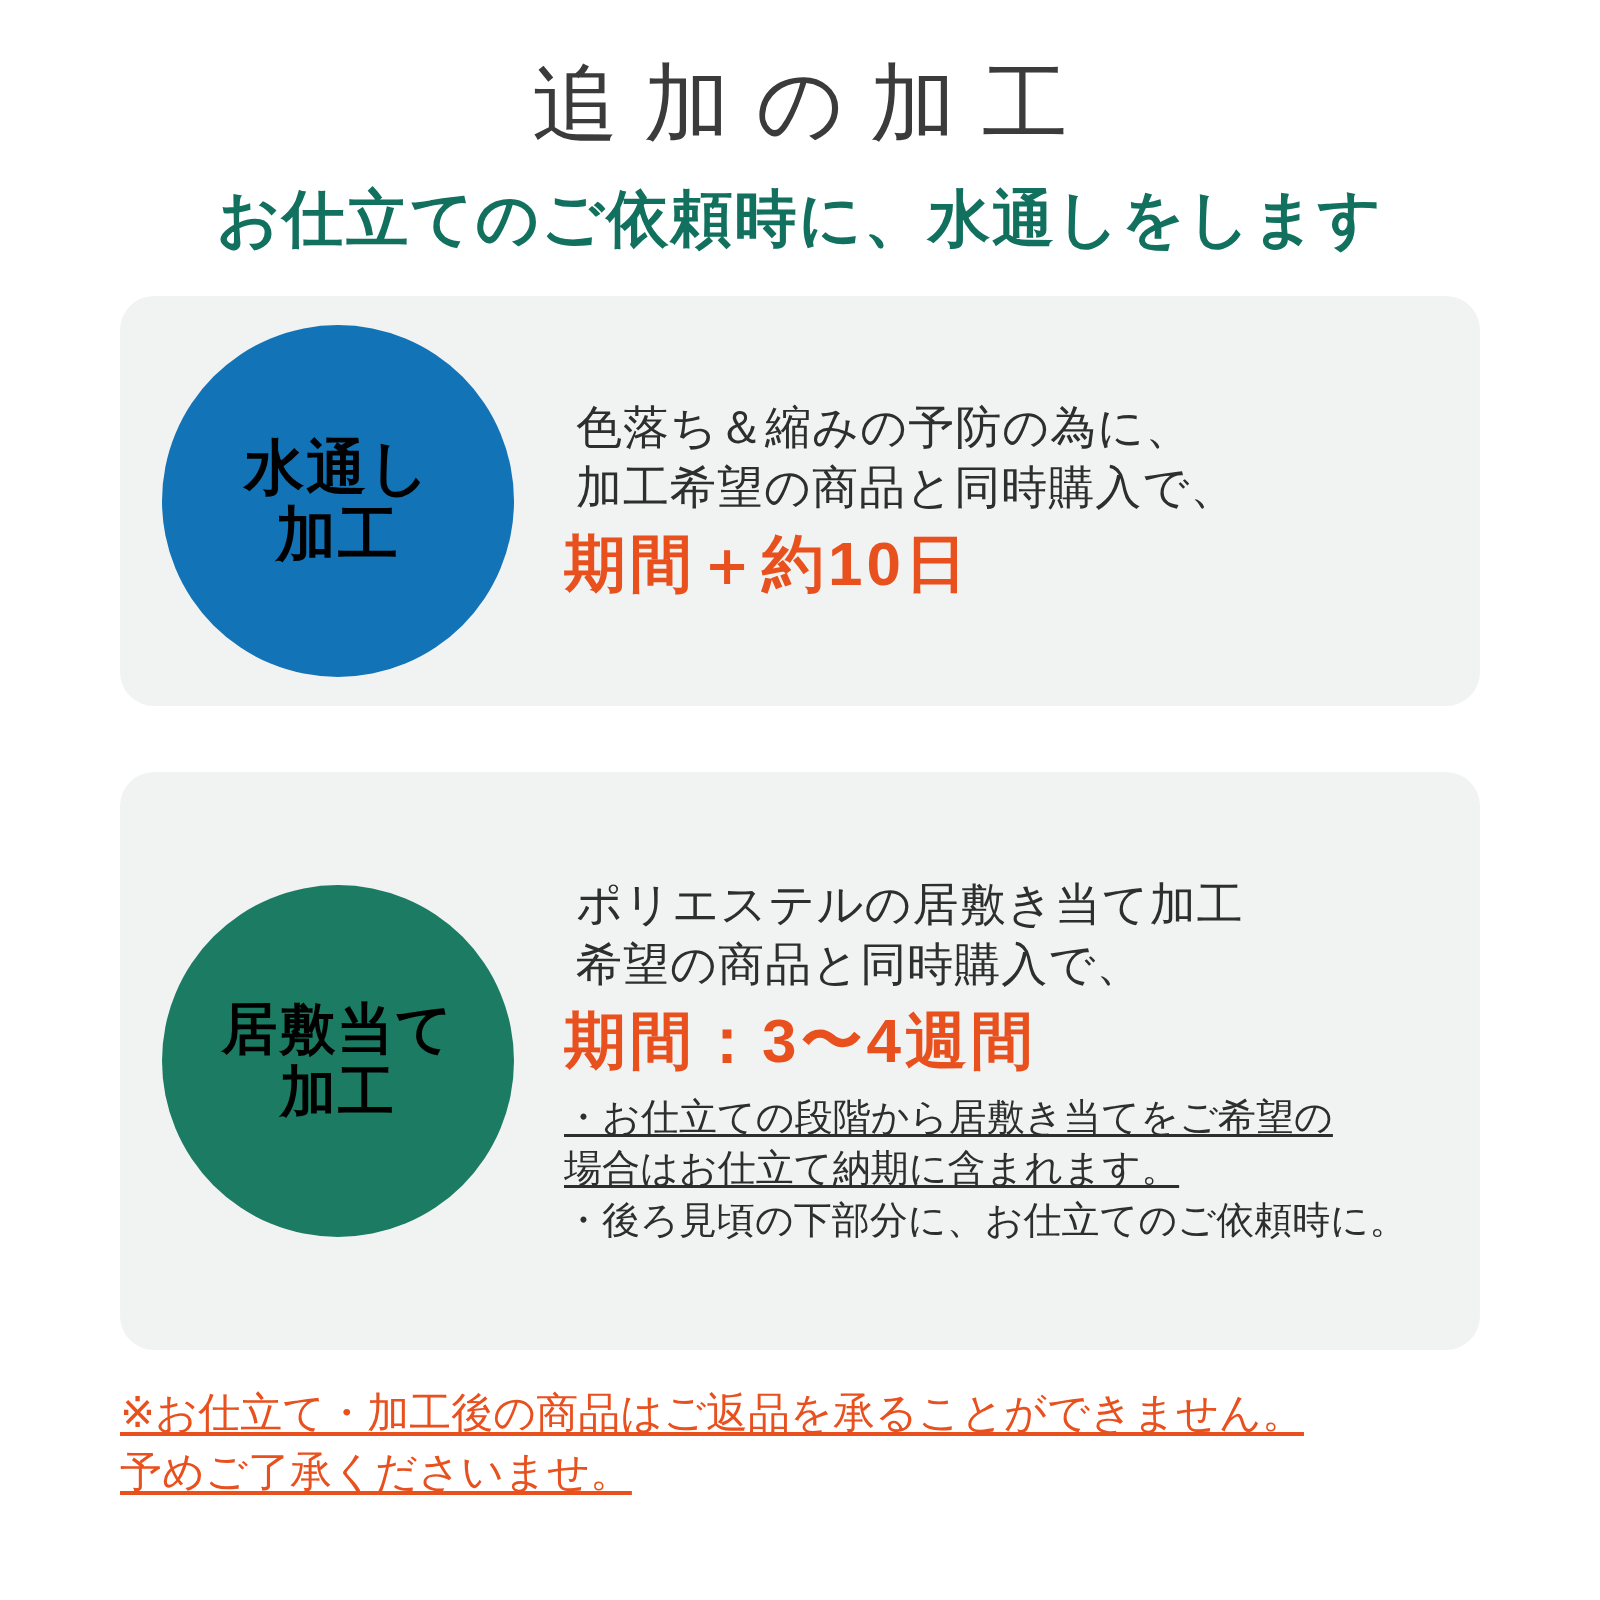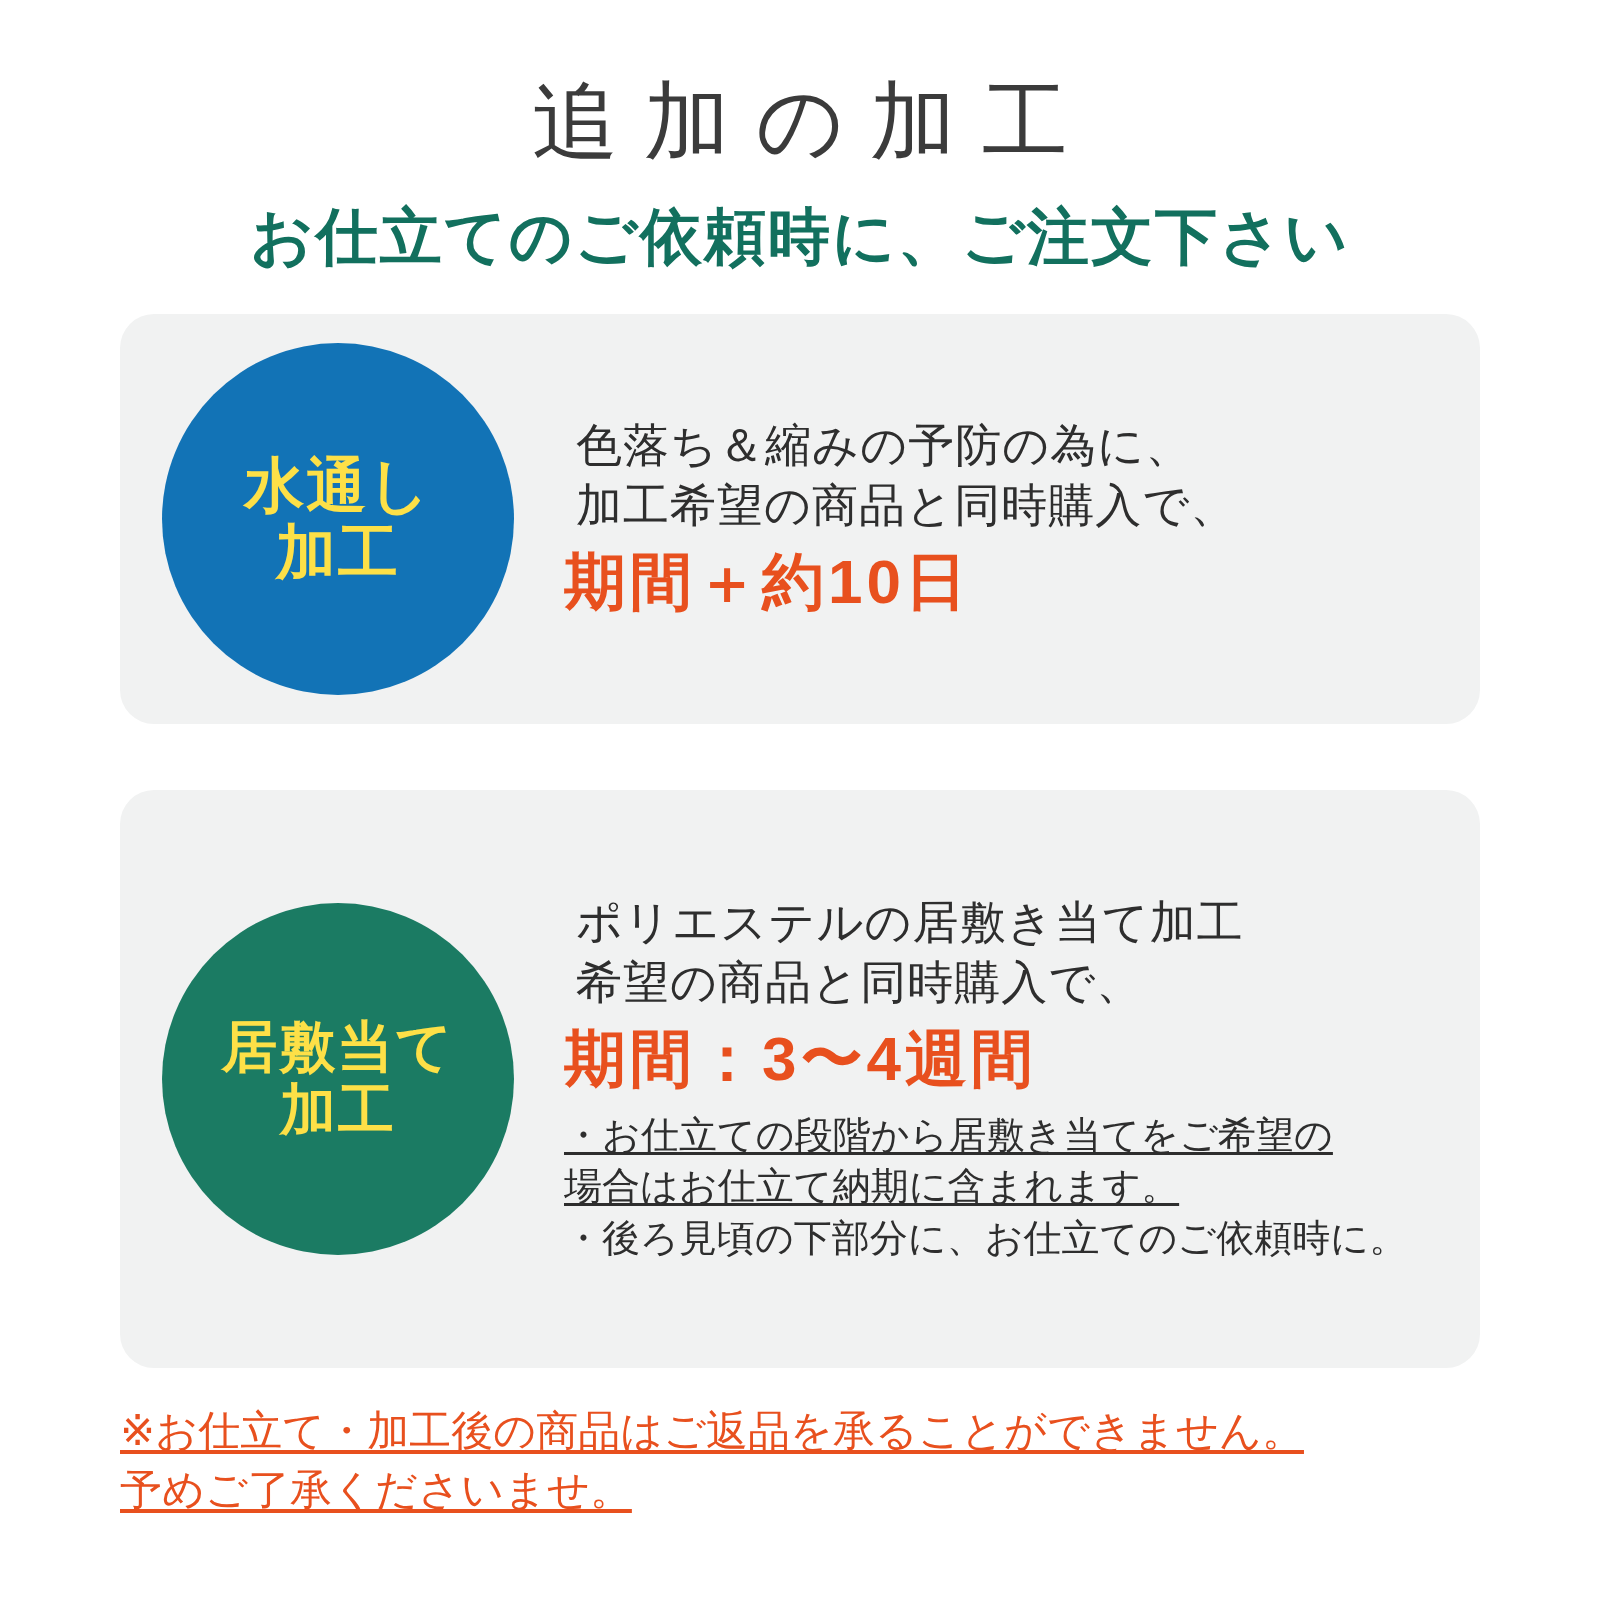--- a/index.html
+++ b/index.html
@@ -17,21 +17,21 @@
   .page {
     position: relative;
     width: 1600px;
     height: 1600px;
     box-sizing: border-box;
     padding: 0 120px;
   }
   
   .main-title {
     margin: 0;
-    padding-top: 78px;
+    padding-top: 60px;
     text-align: center;
     font-size: 86px;
     font-weight: 500;
     letter-spacing: 26px;
     text-indent: 26px;
     color: #3b3b3b;
     line-height: 1.0;
   }
   .sub-title {
     margin: 0;
@@ -64,21 +64,21 @@
     height: 578px;
     padding: 0 34px;
   }
   .badge {
     flex: 0 0 auto;
     border-radius: 50%;
     display: flex;
     flex-direction: column;
     align-items: center;
     justify-content: center;
-    color: #fde047;
+    color: #000000;
     font-weight: bold;
     text-align: left;
     line-height: 1.12;
     letter-spacing: 2px;
   }
   .badge.water-badge {
     width: 352px;
     height: 352px;
     background: #1273b6;
     font-size: 60px;
@@ -144,21 +144,21 @@
   .footer-note div {
     white-space: nowrap;
   }
 </style>
 </head>
 <body>
 
 <div class="page">
 
   <h1 class="main-title">追加の加工</h1>
-  <h2 class="sub-title">お仕立てのご依頼時に、ご注文下さい</h2>
+  <h2 class="sub-title">お仕立てのご依頼時に、水通しをします</h2>
 
   <div class="card water">
     <div class="badge water-badge">
       <span>水通し</span>
       <span class="line2">加工</span>
     </div>
     <div class="card-body">
       <div class="line">色落ち＆縮みの予防の為に、</div>
       <div class="line">加工希望の商品と同時購入で、</div>
       <div class="highlight">期間＋約10日</div>

